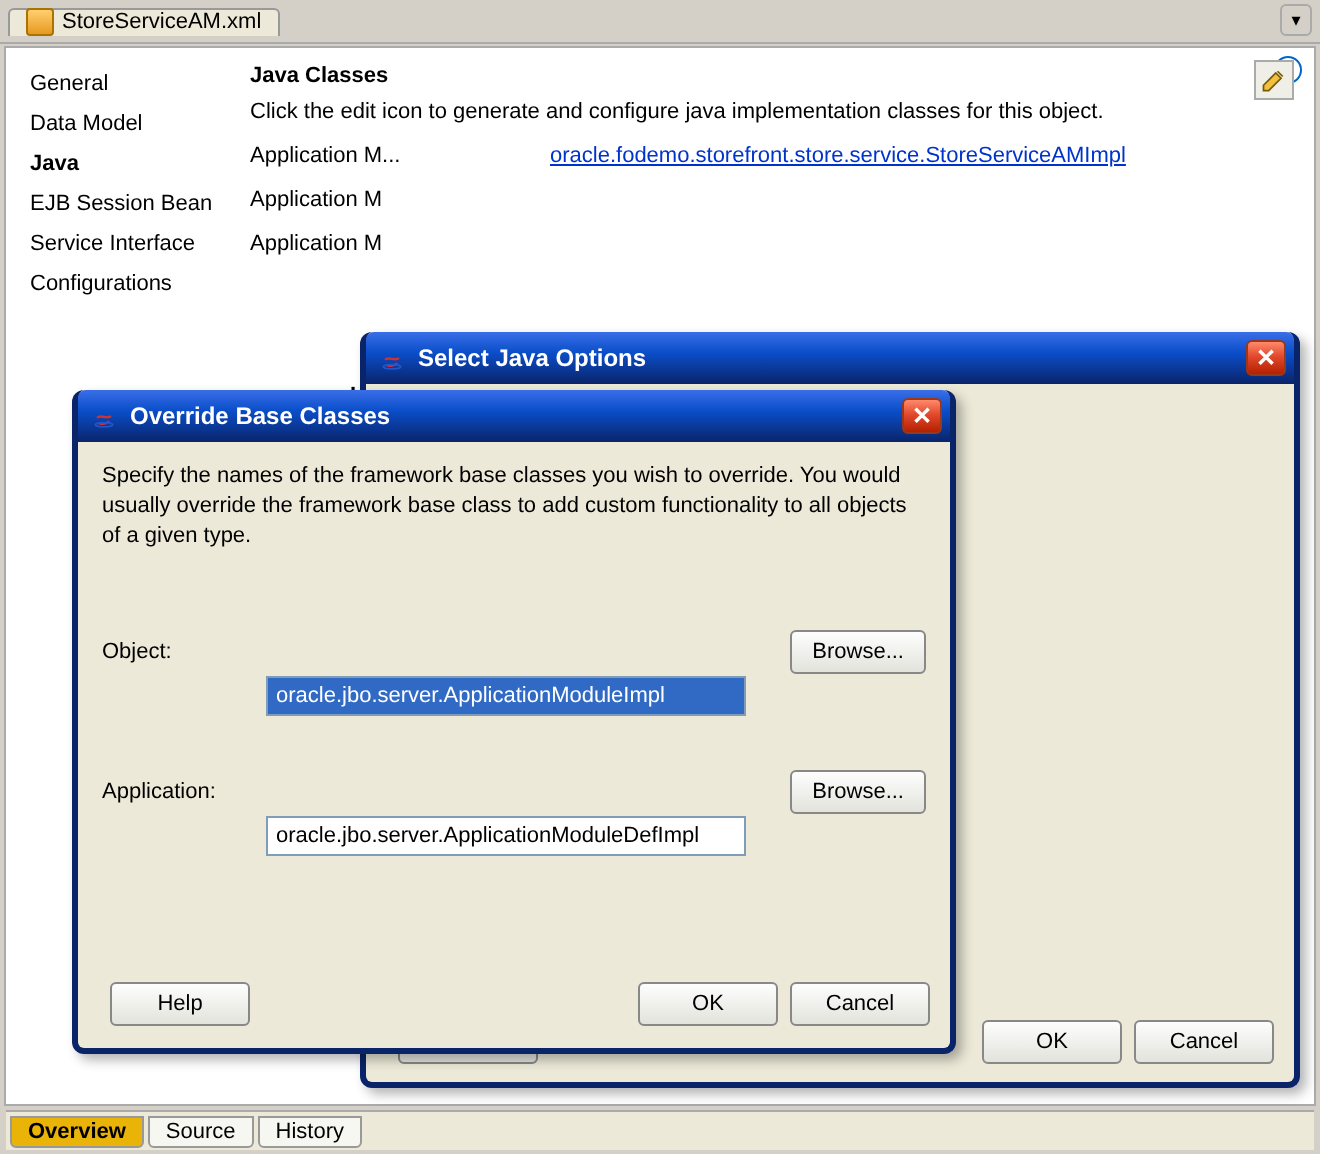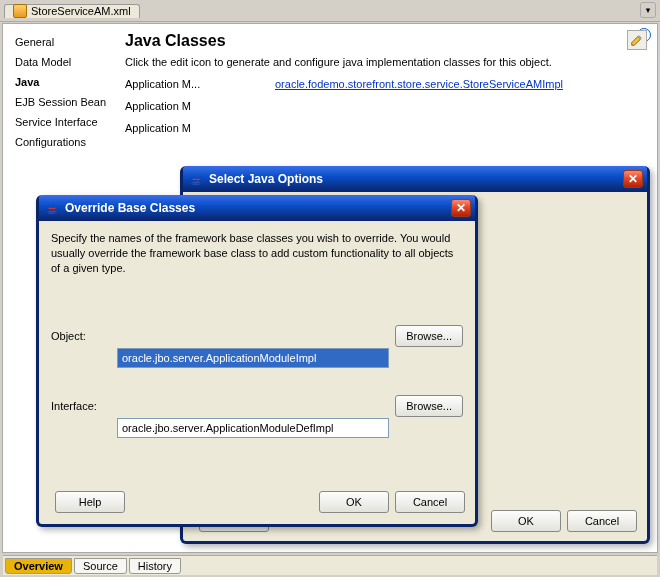--- a/index.html
+++ b/index.html
@@ -74,21 +74,21 @@
     padding:3px 6px;
     cursor:pointer;
     color:#000;
   }
   .side-item.sel { font-weight:bold; }
   .page-pane {
     flex:1;
     padding: 2px 6px 6px 6px;
     position:relative;
   }
-  .page-title { font-weight:bold; font-size:16px; }
+  .page-title { font-weight:bold; font-size:11px; }
   .edit-icon-btn {
     position:absolute; right:4px; top:0;
     width:20px;height:20px;
     border:1px solid #aaa;
     background:#efefe7;
     display:flex;align-items:center;justify-content:center;
     cursor:pointer;
   }
   .page-hint { margin-top:6px; }
   .kv-row { margin-top:10px; display:flex; gap:20px; align-items:center;}
@@ -148,22 +148,22 @@
     background: linear-gradient(#ff8a6b,#e2492d 45%,#b32100);
     border:1px solid #9a3819;
     border-radius:3px;
     color:#fff;
     display:flex;align-items:center;justify-content:center;
     font-weight:bold;
     cursor:pointer;
     font-size:12px;
   }
   .dlg-body { padding:10px 12px; }
-  .dlg-desc { margin-bottom:28px; line-height:1.35;}
-  .field-row { display:flex; align-items:center; gap:6px; margin-bottom:6px;}
+  .dlg-desc { margin-bottom:18px; line-height:1.35;}
+  .field-row { display:flex; align-items:center; gap:22px; margin-bottom:6px;}
   .field-label { width:60px; }
   .text-input {
     flex:1;
     height:20px;
     border:1px solid #7f9db9;
     padding: 2px 4px;
     font-family: inherit; font-size:11px;
     background:#fff;
     margin-top:44px;
   }
@@ -288,21 +288,21 @@
     <span class="tb-close">✕</span>
   </div>
   <div class="dlg-body">
     <div class="dlg-desc">Specify the names of the framework base classes you wish to override. You would usually override the framework base class to add custom functionality to all objects of a given type.</div>
     <div class="field-row">
       <span class="field-label">Object:</span>
       <input class="text-input sel" value="oracle.jbo.server.ApplicationModuleImpl" style="">
       <button class="browse-btn">Browse...</button>
     </div>
     <div class="field-row">
-      <span class="field-label">Interface:</span>
+      <span class="field-label">Application:</span>
       <input class="text-input" value="oracle.jbo.server.ApplicationModuleDefImpl" style="">
       <button class="browse-btn">Browse...</button>
     </div>
   </div>
   <div class="dlg-buttons" style="bottom:8px;">
     <button class="std-btn">Help</button>
     <span class="spacer"></span>
     <button class="std-btn">OK</button>
     <button class="std-btn">Cancel</button>
   </div>

